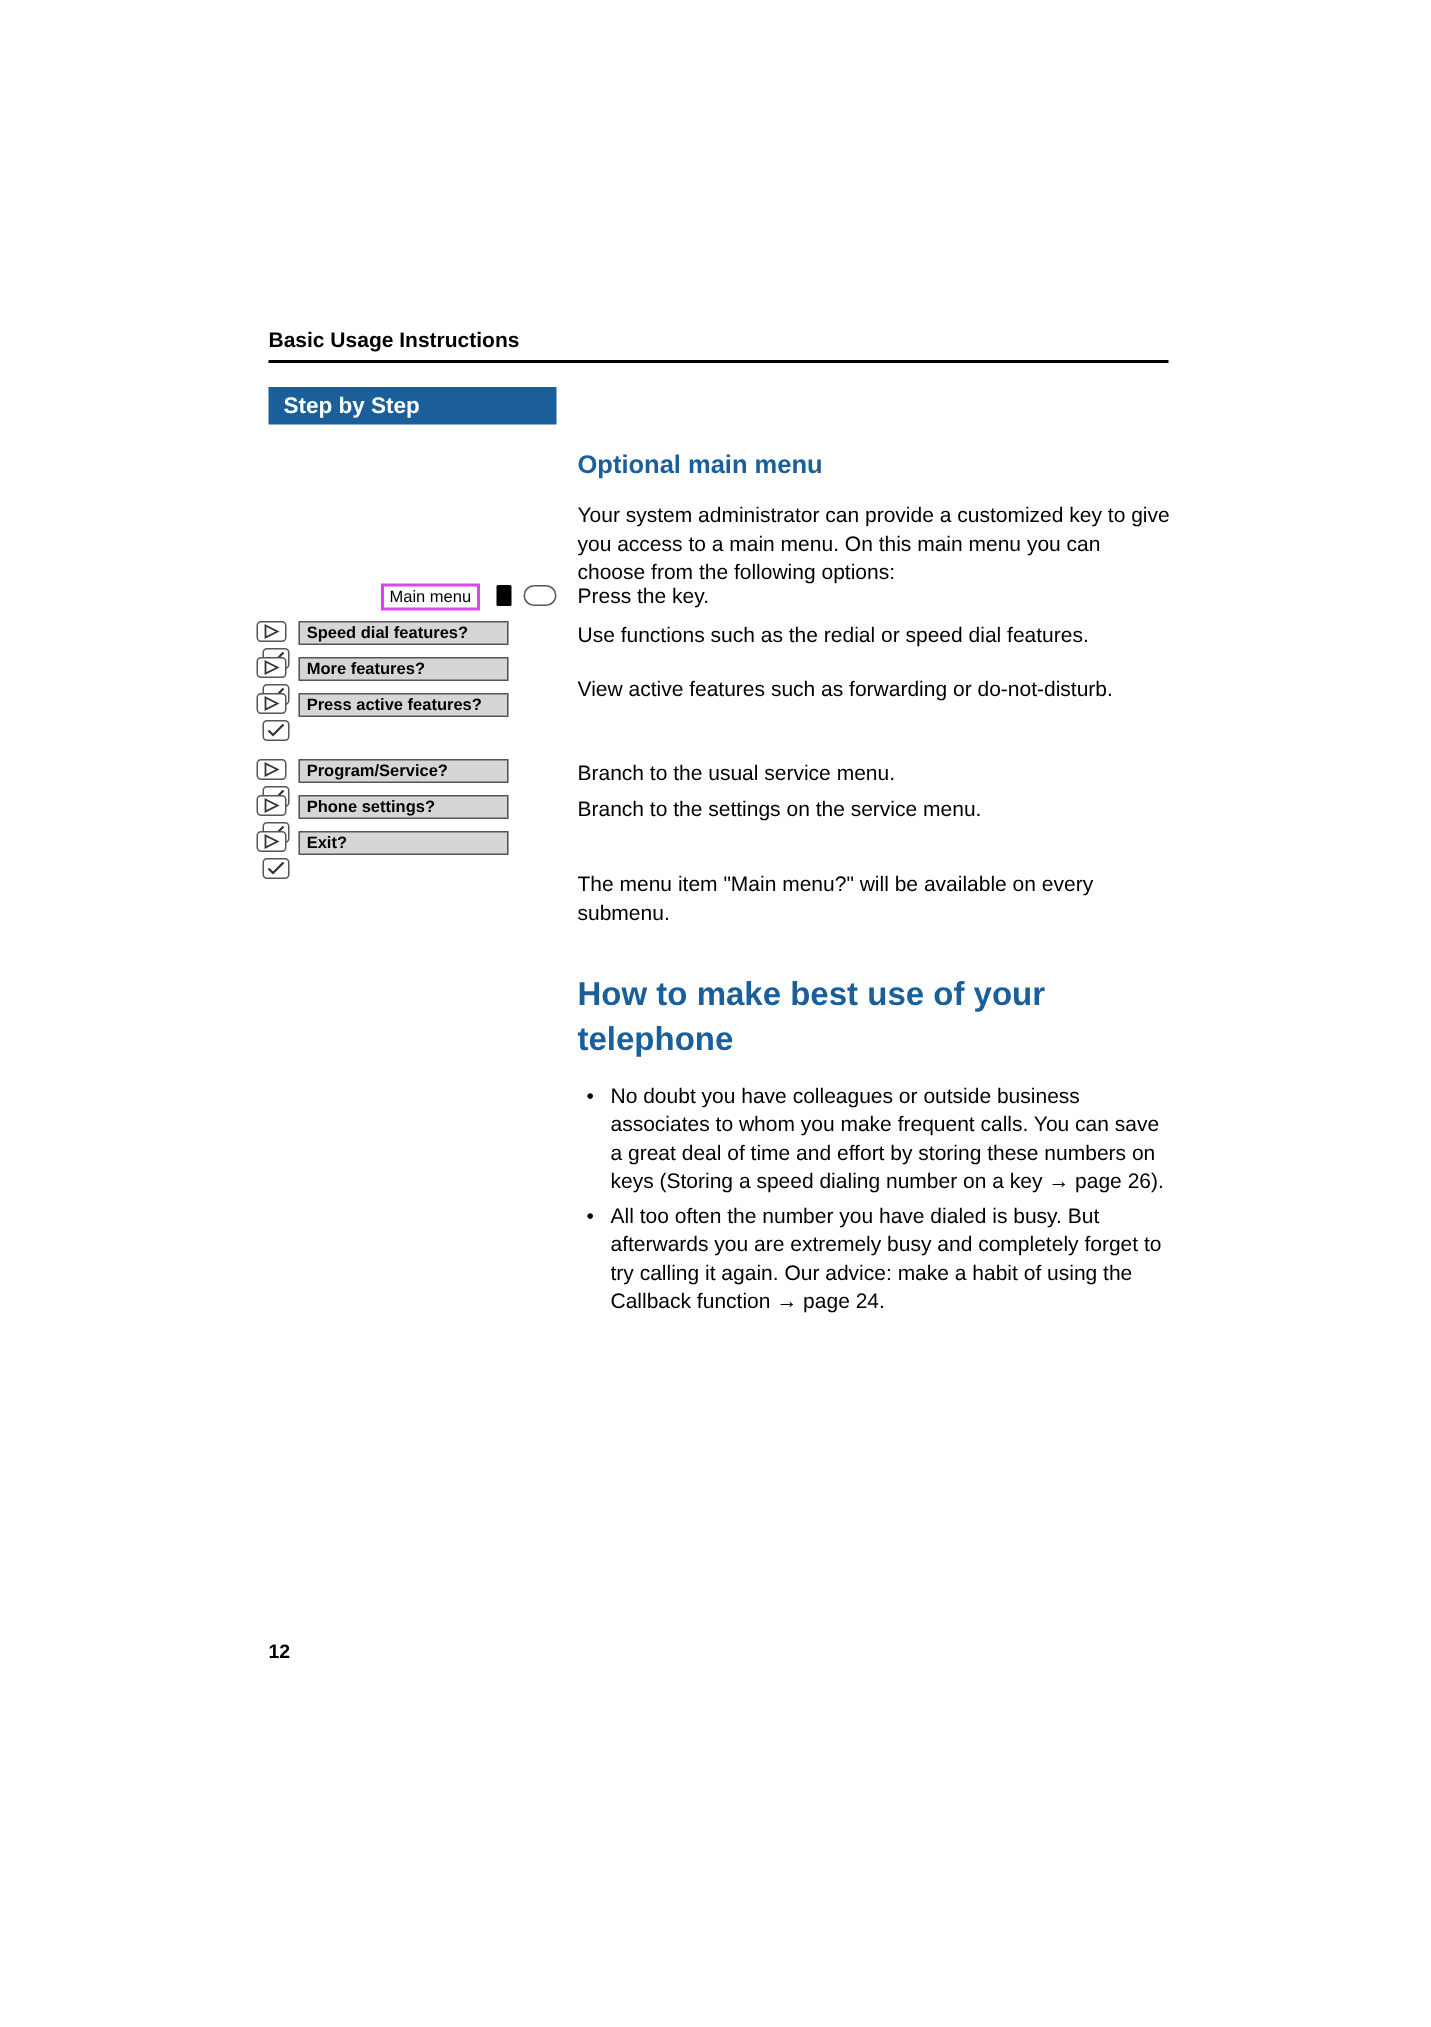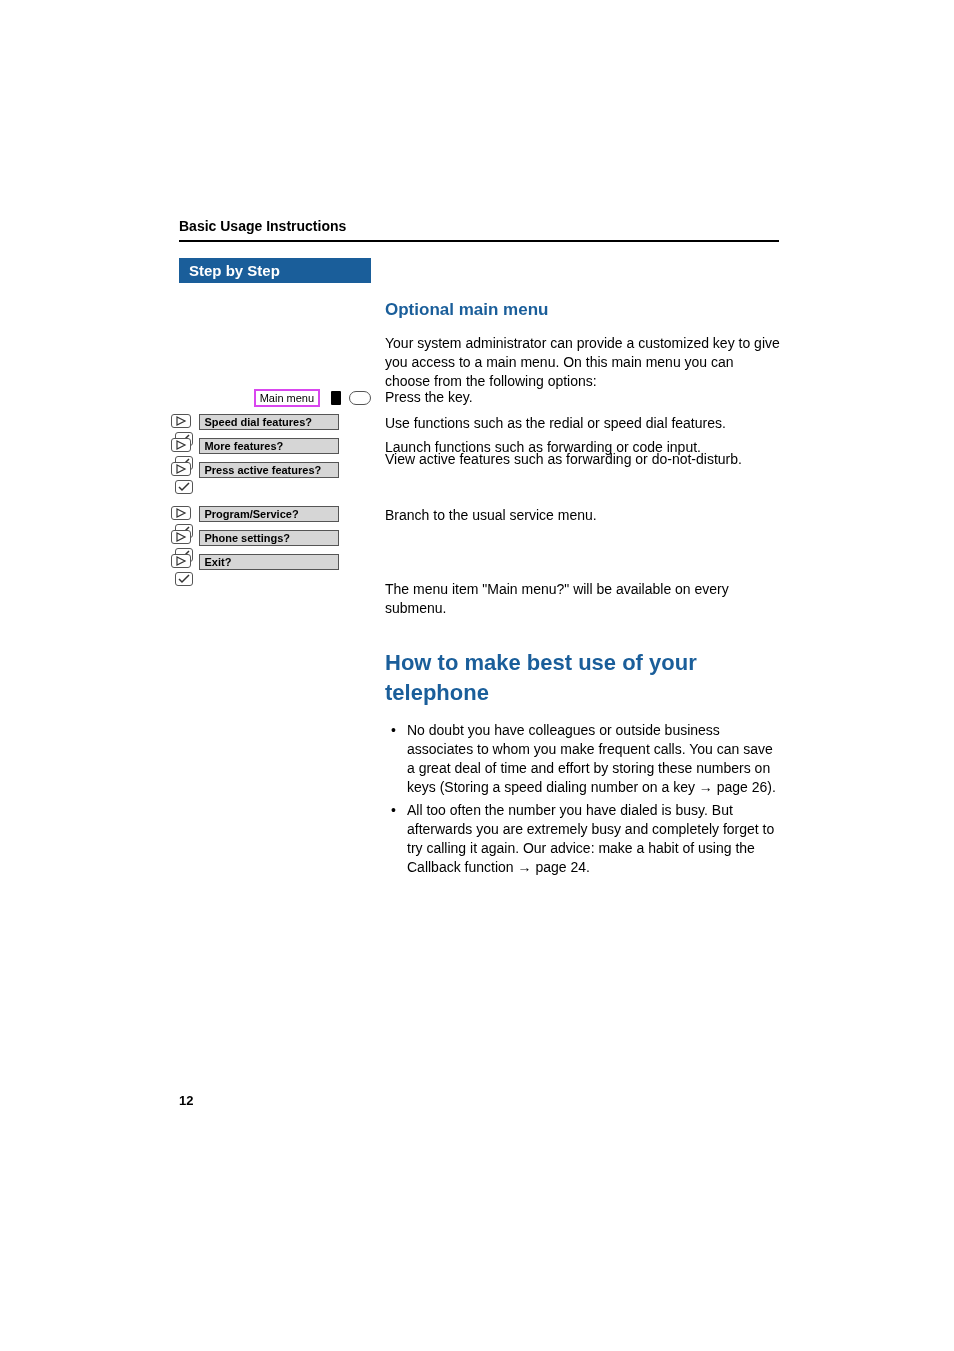--- a/index.html
+++ b/index.html
@@ -116,23 +116,23 @@
         </svg></span>
   </div>
 
   <div class="content">
     <div class="h3">Optional main menu</div>
     <div class="para">Your system administrator can provide a customized key to give you access to a main menu. On this main menu you can choose from the following options:</div>
   </div>
 
   <div class="step-desc" style="top:388px;">Press the key.</div>
   <div class="step-desc" style="top:414px;">Use functions such as the redial or speed dial features.</div>
-  <div class="step-desc" style="top:438px;">Launch functions such as forwarding or code input.</div>
   <div class="step-desc" style="top:450px;">View active features such as forwarding or do-not-disturb.</div>
   <div class="step-desc" style="top:506px;">Branch to the usual service menu.</div>
+  <div class="step-desc" style="top:530px;">Branch to the settings on the service menu.</div>
 
   <div class="step-desc" style="top:580px;">The menu item "Main menu?" will be available on every submenu.</div>
 
   <div style="position:absolute; left:385px; top:620px; width:395px;">
     <div class="h2">How to make best use of your telephone</div>
     <ul class="bullets">
       <li>No doubt you have colleagues or outside business associates to whom you make frequent calls. You can save a great deal of time and effort by storing these numbers on keys (Storing a speed dialing number on a key → page 26).</li>
       <li>All too often the number you have dialed is busy. But afterwards you are extremely busy and completely forget to try calling it again. Our advice: make a habit of using the Callback function → page 24.</li>
     </ul>
   </div>

